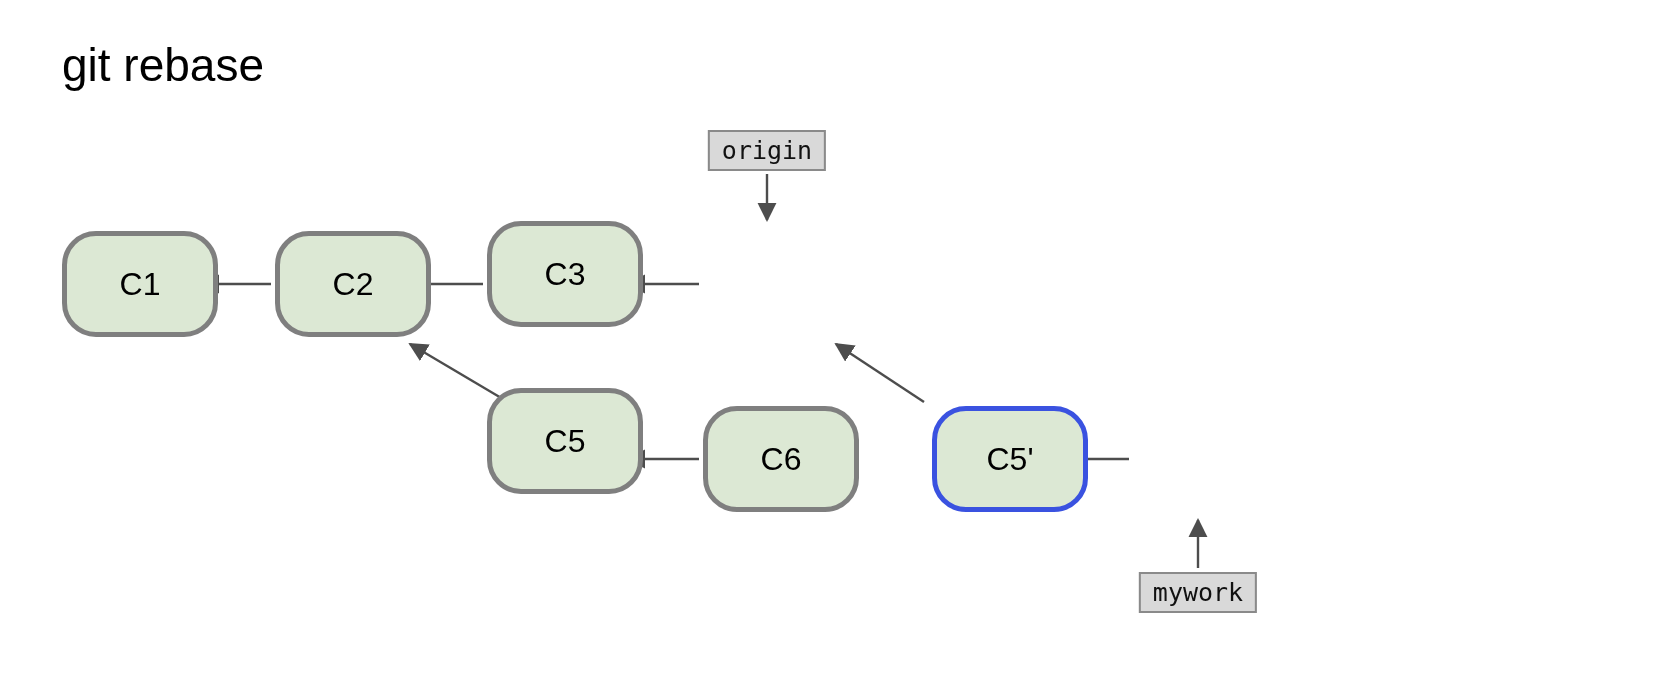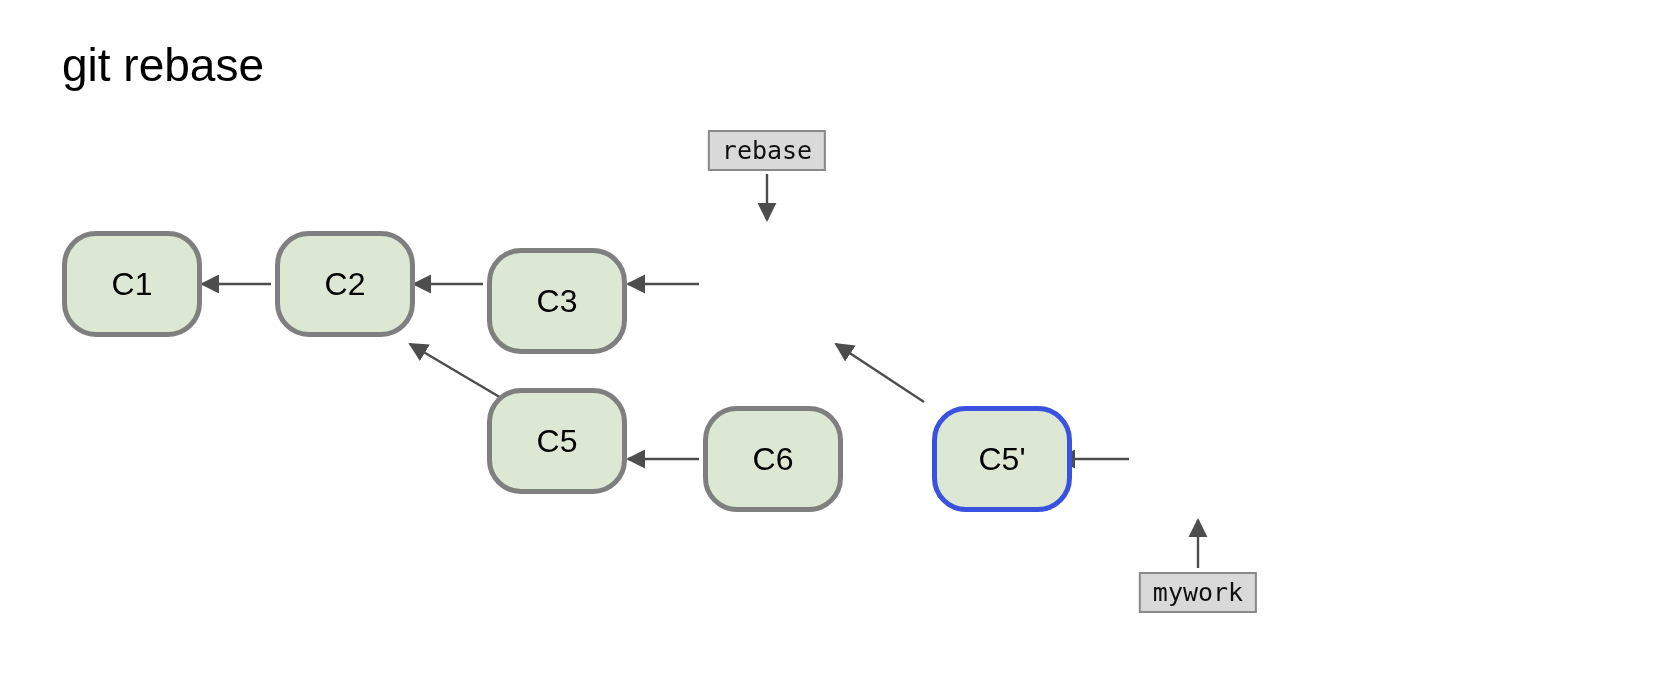--- a/index.html
+++ b/index.html
@@ -18,21 +18,21 @@
   .title {
     position: absolute;
     left: 62px;
     top: 38px;
     font-size: 46px;
     color: var(--text, #000);
     letter-spacing: 0px;
   }
   .node {
     position: absolute;
-    width: 140px;
+    width: 156px;
     height: 106px;
     box-sizing: border-box;
     background: var(--node-fill, #dce8d4);
     border: 5px solid var(--node-border, #7f7f7f);
     border-radius: 34px;
     display: flex;
     align-items: center;
     justify-content: center;
     font-size: 32px;
     color: var(--text, #000);
@@ -91,29 +91,29 @@
     <line x1="924" y1="402" x2="836" y2="344" marker-end="url(#ah)"></line>
     <line x1="1198" y1="568" x2="1198" y2="520" marker-end="url(#ah)"></line>
   </svg>
 
   <div class="node" style="left:62px;  top:231px;">
       <span>C1</span>
     </div>
   <div class="node" style="left:275px; top:231px;">
       <span>C2</span>
     </div>
-  <div class="node" style="left:487px; top:248px;">
+  <div class="node" style="left:487px; top:221px;">
       <span>C3</span>
     </div>
   <div class="node" style="left:487px; top:388px;">
       <span>C5</span>
     </div>
   <div class="node" style="left:703px; top:406px;">
       <span>C6</span>
     </div>
   <div class="node highlight" style="left:917px; top:406px;">
       <span>C5'</span>
     </div>
 
-  <div class="branch-label" style="left:767px; top:130px;">rebase</div>
+  <div class="branch-label" style="left:767px; top:130px;">origin</div>
   <div class="branch-label" style="left:1198px;top:572px;text-align:center;">mywork</div>
 
 </div>
 
 </body></html>

